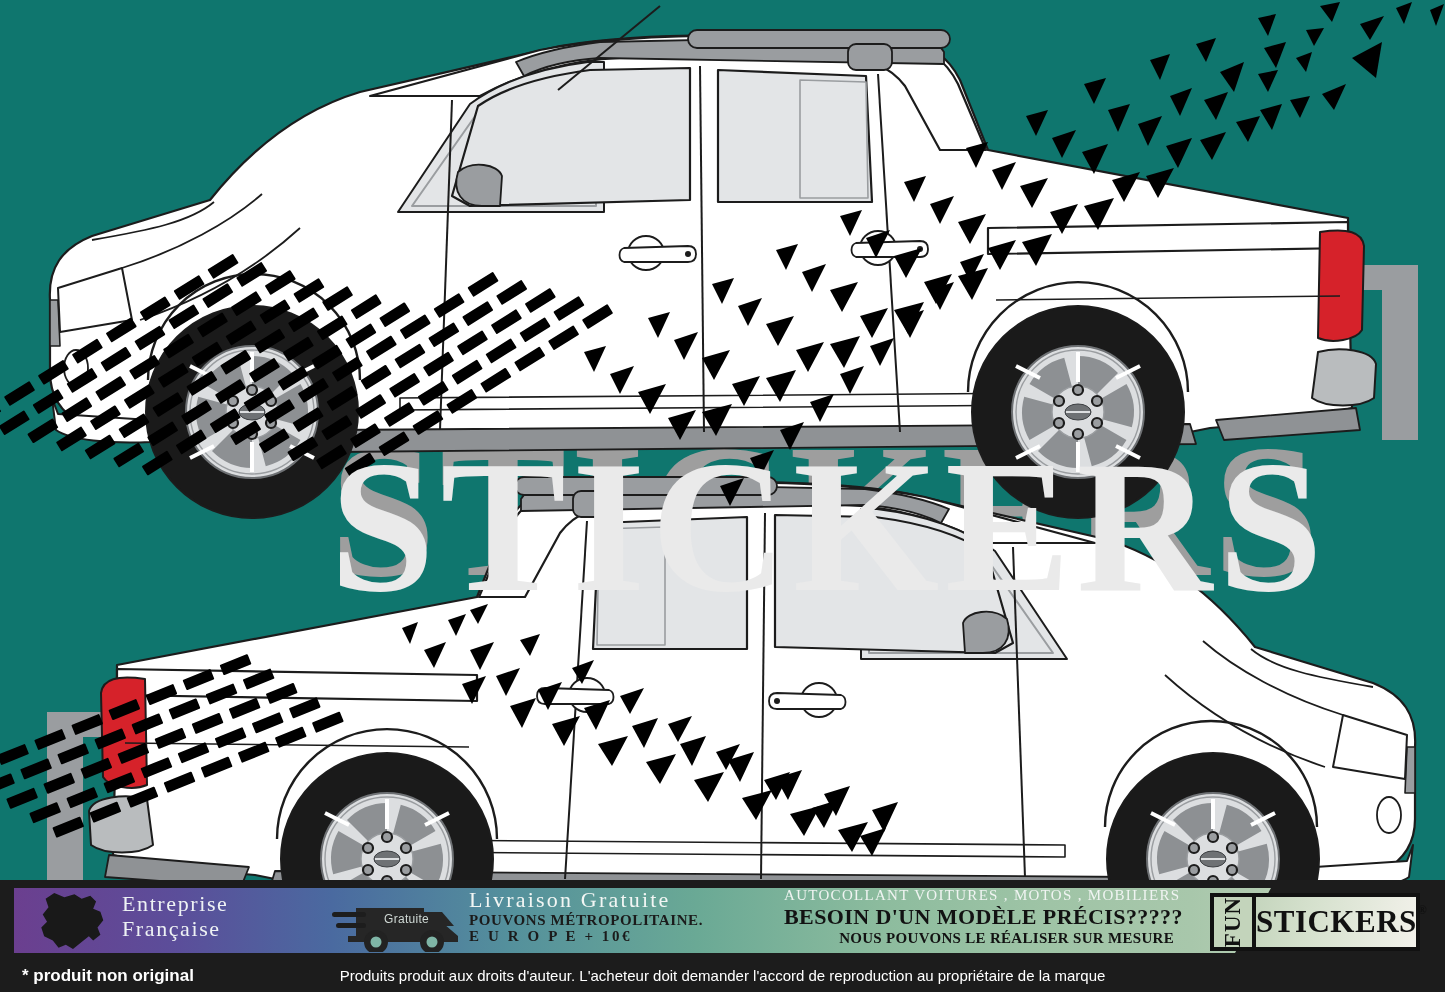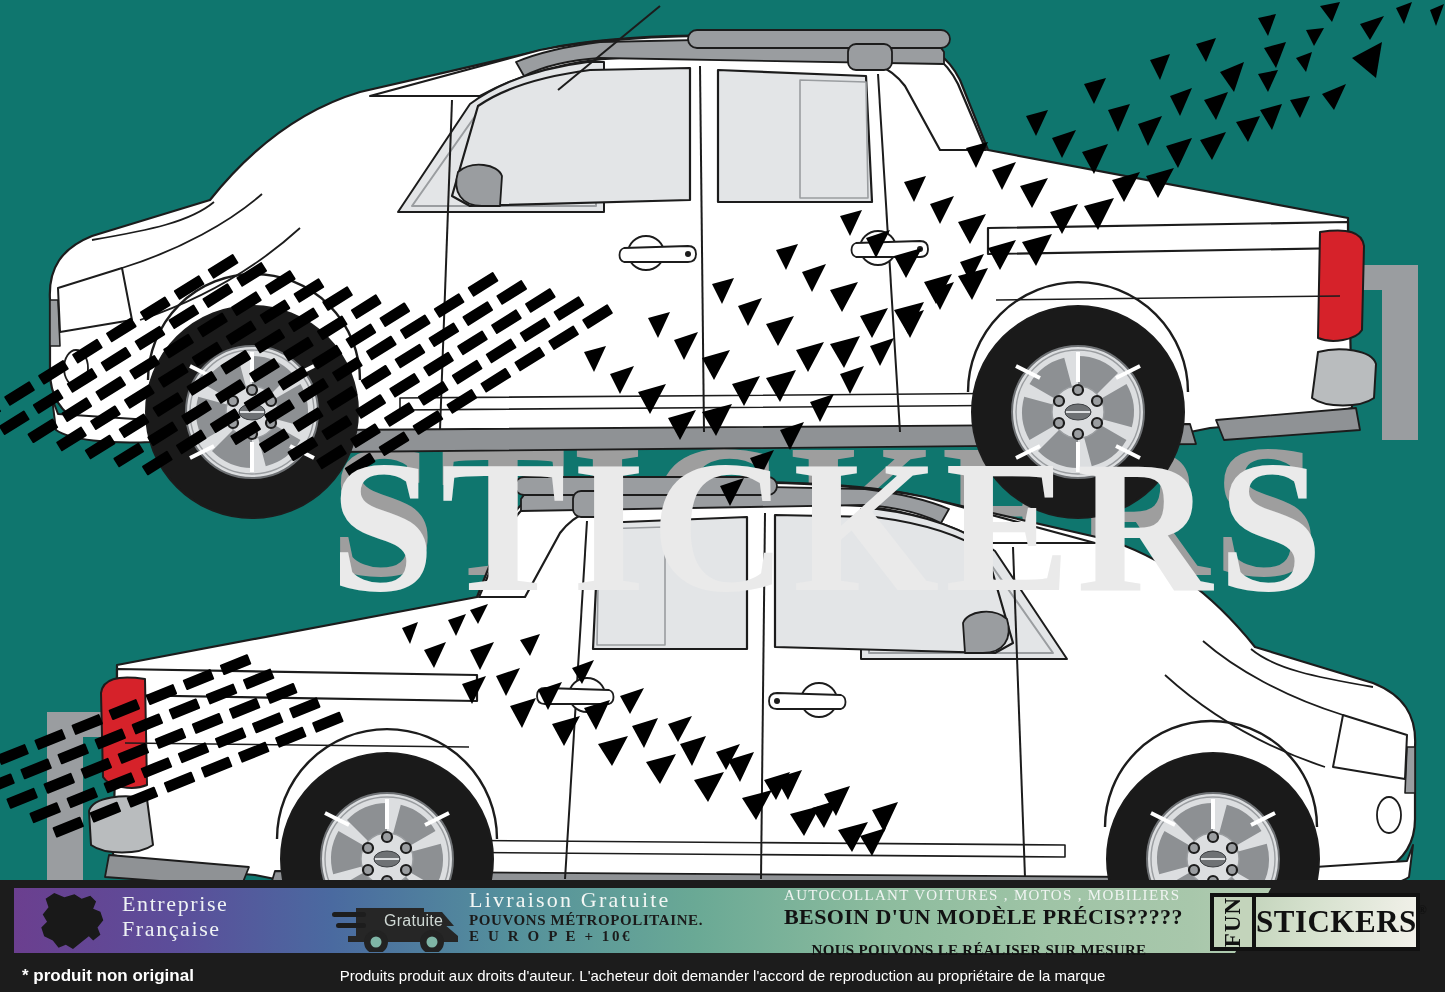--- a/index.html
+++ b/index.html
@@ -37,39 +37,39 @@
   #ent-fr {
     position:absolute; left:108px; top:4px;
     font-family:"Liberation Serif", serif; font-size:22px; color:#eef2f4;
     line-height:1.12; letter-spacing:1.6px;
   }
   #ent-fr div { white-space:nowrap; }
 
   #truck-icon { position:absolute; left:318px; top:2px; width:140px; height:62px; }
   #gratuite-badge {
     position:absolute; left:370px; top:24px;
-    font-size:16px; color:#cfd8d4; font-family:"Liberation Sans", sans-serif;
+    font-size:12px; color:#cfd8d4; font-family:"Liberation Sans", sans-serif;
     letter-spacing:.3px;
   }
 
   #livr {
     position:absolute; left:455px; top:1px;
     font-family:"Liberation Serif", serif; color:#1b1b1b; line-height:1.04;
   }
   #livr .l1 { font-size:22px; color:#f2f6f4; letter-spacing:2.2px; white-space:nowrap; }
   #livr .l2 { font-size:15px; font-weight:700; letter-spacing:.6px; white-space:nowrap; margin-top:1px; }
   #livr .l3 { font-size:15px; font-weight:700; letter-spacing:2.6px; white-space:nowrap; margin-top:1px; }
 
   #precis {
-    position:absolute; left:770px; top:0px; text-align:center; width:390px;
+    position:absolute; left:770px; top:0px; text-align:right; width:390px;
     font-family:"Liberation Serif", serif; line-height:1.06;
   }
   #precis .p1 { font-size:15px; color:#f0f4f2; letter-spacing:1.3px; white-space:nowrap; }
   #precis .p2 { font-size:22px; font-weight:700; color:#121212; letter-spacing:.4px; white-space:nowrap; margin-top:1px; }
-  #precis .p3 { font-size:15px; font-weight:700; color:#121212; letter-spacing:.3px; white-space:nowrap; margin-top:15px; }
+  #precis .p3 { font-size:15px; font-weight:700; color:#121212; letter-spacing:.3px; white-space:nowrap; margin-top:3px; }
 
   #logo-box {
     position:absolute; left:1196px; top:5px; width:210px; height:58px;
     border:4px solid #111; background:linear-gradient(100deg,#b9cdb2 0%,#d4e0cc 45%,#f2f1ea 100%);
     display:flex; align-items:stretch;
   }
   #logo-fun {
     width:42px; border-right:4px solid #111; display:flex;
     align-items:center; justify-content:center; background:#c3d4bb;
   }

